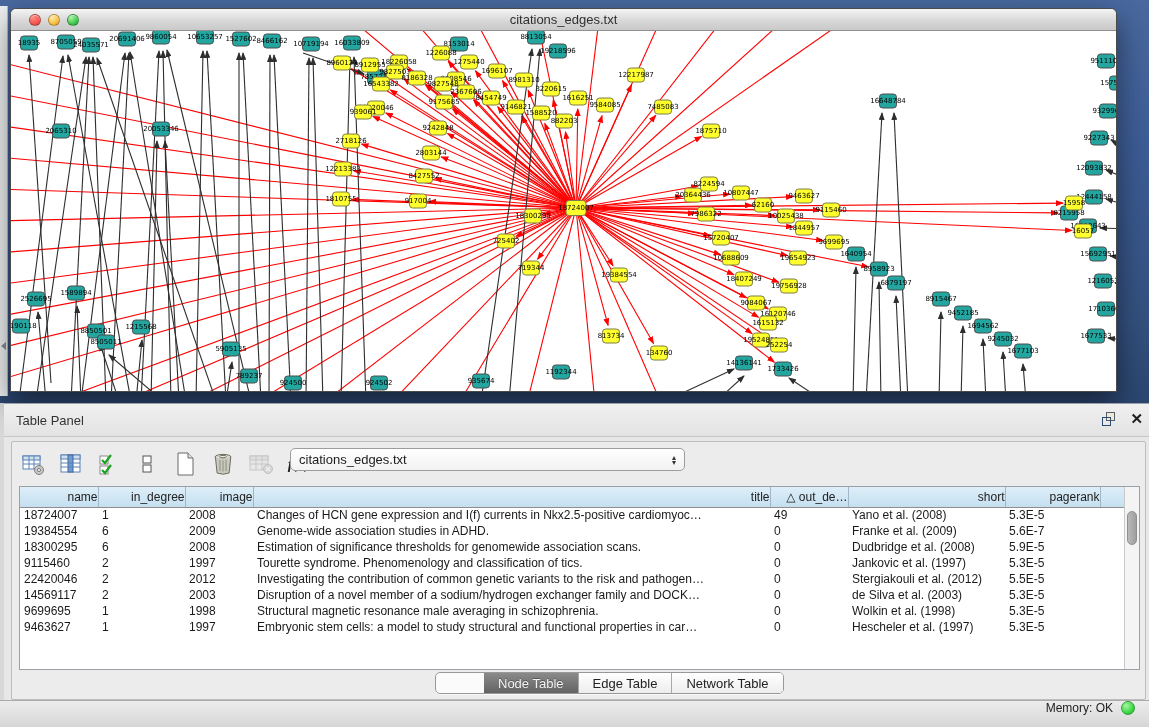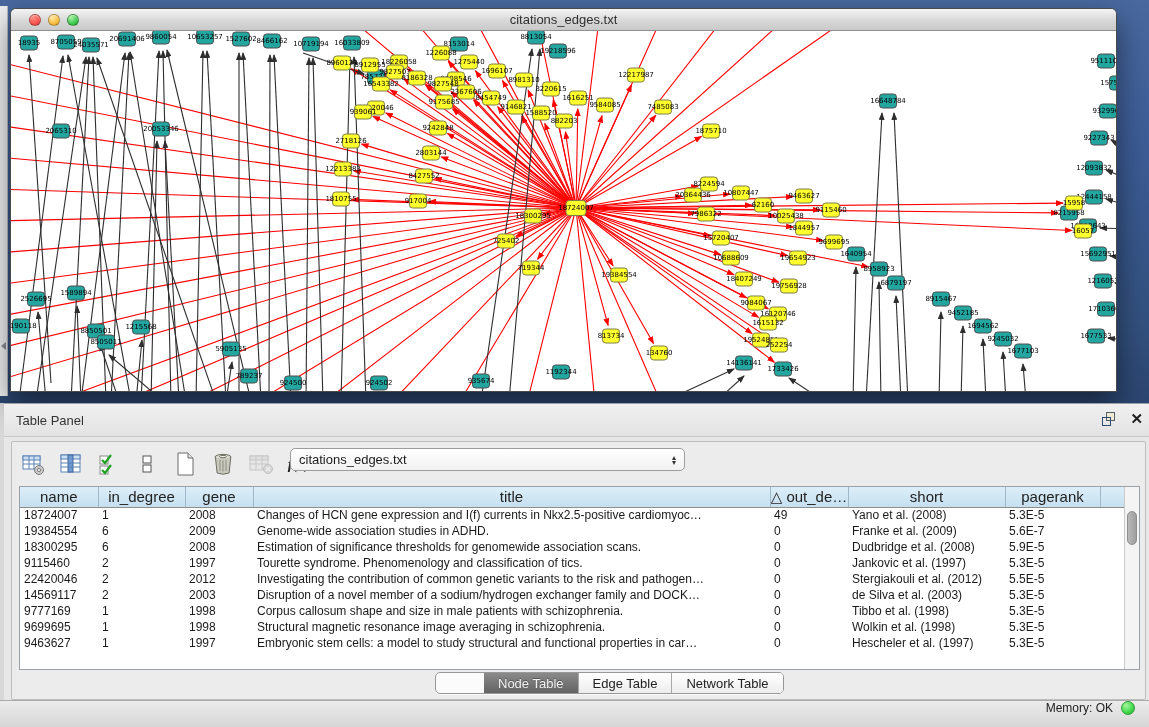--- a/index.html
+++ b/index.html
@@ -56,23 +56,23 @@
 
   .combo { position:absolute; left:278px; top:6px; width:395px; height:23px;
     background:linear-gradient(#ffffff,#f2f2f2); border:1px solid #9d9d9d; border-radius:5px;
     display:flex; align-items:center; padding:0 8px; cursor:pointer; box-shadow:inset 0 1px 0 #fff; }
   .combo-label { flex:1; font-size:13px; color:#1c1c1c; }
   .combo-arrows { display:flex; flex-direction:column; line-height:5px; font-size:8px; color:#333; }
 
   .table-frame { position:absolute; left:7px; top:44px; width:1121px; height:184px;
     background:#fff; border:1px solid #9aa0a6; overflow:hidden; }
   table.grid { border-collapse:collapse; table-layout:fixed; width:1104px; }
-  table.grid th { height:20px; font-size:15px; font-weight:normal; color:#222;
+  table.grid th { height:20px; font-size:12px; font-weight:normal; color:#222;
     background:linear-gradient(#ddeef8,#c5dff0); border-right:1px solid #9fb7c7;
-    border-bottom:1px solid #8e8e8e; text-align:center; overflow:hidden; white-space:nowrap; }
+    border-bottom:1px solid #8e8e8e; text-align:right; overflow:hidden; white-space:nowrap; }
   table.grid td { height:16px; font-size:12px; color:#1a1a1a; padding:0 4px;
     overflow:hidden; white-space:nowrap; }
   .vscroll { position:absolute; right:0; top:0; width:15px; height:182px;
     background:#f4f4f4; border-left:1px solid #c9c9c9; }
   .vthumb { position:absolute; left:2px; top:24px; width:10px; height:34px; border-radius:6px;
     background:linear-gradient(90deg,#b9b9b9,#9f9f9f); border:1px solid #8f8f8f; }
 
   .seg-tabs { position:absolute; left:423px; top:230px; height:22px; display:flex;
     border:1px solid #989898; border-radius:5px; overflow:hidden; background:#fbfbfb;
     box-shadow:0 1px 0 rgba(255,255,255,.7); }
@@ -822,21 +822,21 @@
               <col style="width: 517px;">
               <col style="width: 78px;">
               <col style="width: 157px;">
               <col style="width: 95px;">
               <col style="width: 24px;">
             </colgroup>
             <thead>
               <tr>
                 <th>name</th>
                 <th>in_degree</th>
-                <th>gene</th>
+                <th>image</th>
                 <th>title</th>
                 <th>△ out_de…</th>
                 <th>short</th>
                 <th>pagerank</th>
                 <th></th>
               </tr>
             </thead>
             <tbody>
               <tr>
                 <td>18724007</td>
@@ -892,34 +892,24 @@
                 <td>14569117</td>
                 <td>2</td>
                 <td>2003</td>
                 <td>Disruption of a novel member of a sodium/hydrogen exchanger family and DOCK…</td>
                 <td>0</td>
                 <td>de Silva et al. (2003)</td>
                 <td>5.3E-5</td>
                 <td></td>
               </tr>
               <tr>
-                <td>9777169</td>
-                <td>1</td>
-                <td>1998</td>
-                <td>Corpus callosum shape and size in male patients with schizophrenia.</td>
-                <td>0</td>
-                <td>Tibbo et al. (1998)</td>
-                <td>5.3E-5</td>
-                <td></td>
-              </tr>
-              <tr>
                 <td>9699695</td>
                 <td>1</td>
                 <td>1998</td>
-                <td>Structural magnetic resonance image averaging in schizophrenia.</td>
+                <td>Structural magnetic resonance male averaging in schizophrenia.</td>
                 <td>0</td>
                 <td>Wolkin et al. (1998)</td>
                 <td>5.3E-5</td>
                 <td></td>
               </tr>
               <tr>
                 <td>9463627</td>
                 <td>1</td>
                 <td>1997</td>
                 <td>Embryonic stem cells: a model to study structural and functional properties in car…</td>

